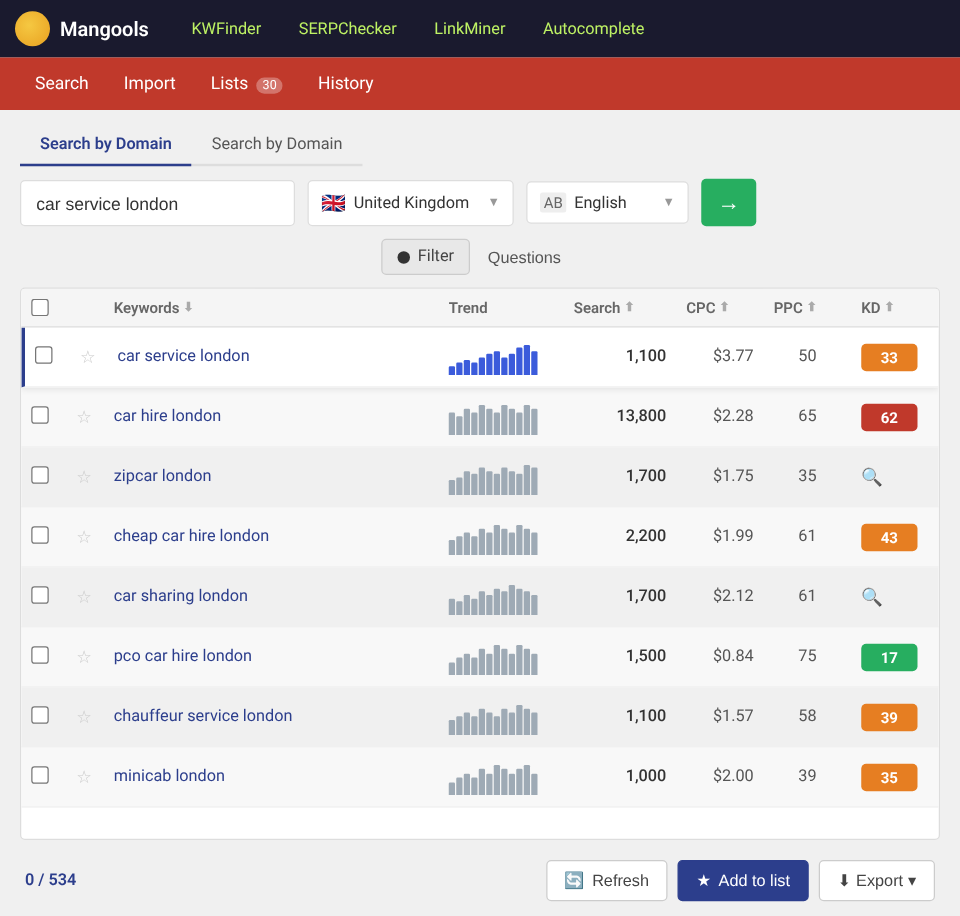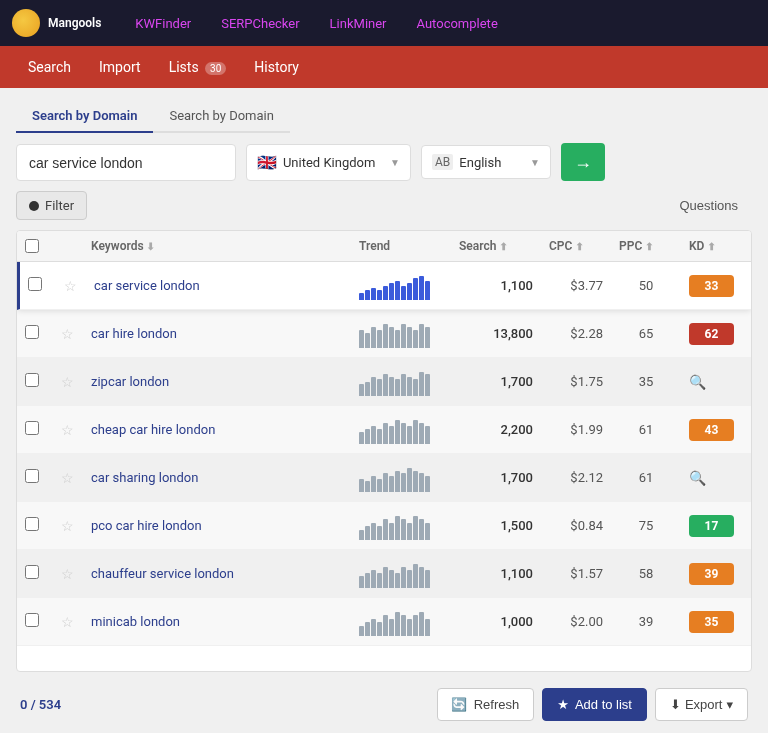--- a/index.html
+++ b/index.html
@@ -21,25 +21,25 @@
       margin-right: 16px;
     }
     .logo-icon {
       width: 28px;
       height: 28px;
       background: radial-gradient(circle at 40% 40%, #f5c842, #e8a020);
       border-radius: 50%;
     }
     .logo-text {
       color: #fff;
-      font-size: 12px;
+      font-size: 16px;
       font-weight: 600;
     }
     .nav-item {
-      color: #d946ef;
+      color: #bef264;
       font-size: 13px;
       padding: 6px 12px;
       cursor: pointer;
       border-radius: 4px;
       white-space: nowrap;
     }
 
     
     .sub-nav {
       background: #c0392b;
@@ -170,21 +170,21 @@
       align-items: center;
       justify-content: center;
       color: #fff;
       font-size: 18px;
     }
 
     
     .filter-row {
       display: flex;
       align-items: center;
-      justify-content: space-between;
+      justify-content: center;
     }
     .filter-btn {
       display: flex;
       align-items: center;
       gap: 6px;
       background: #e8e8e8;
       border: 1px solid #ccc;
       border-radius: 4px;
       padding: 6px 12px;
       cursor: pointer;

